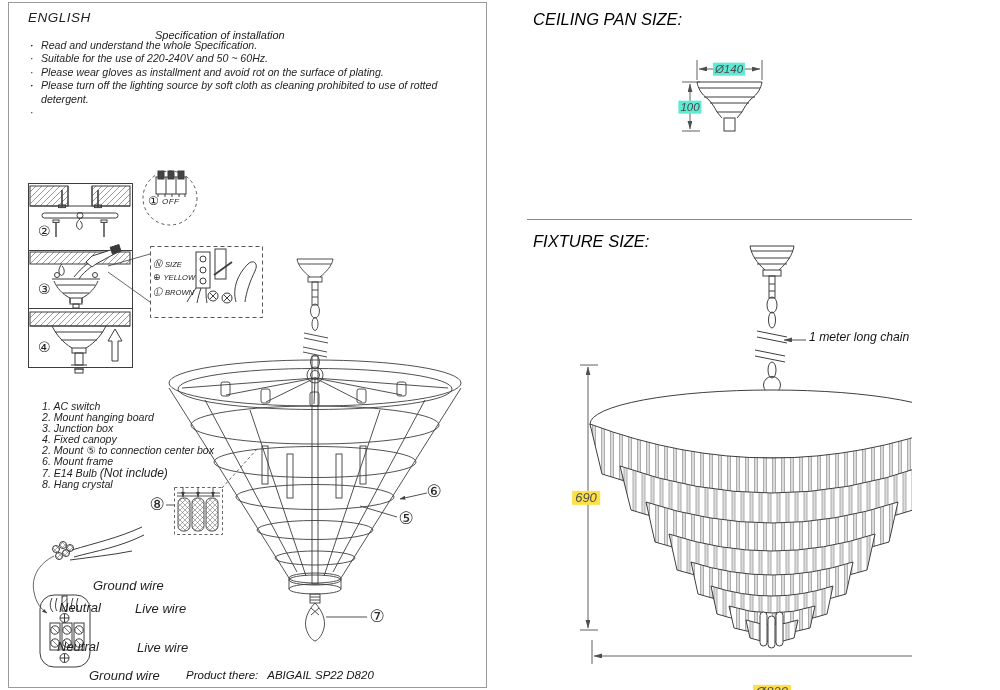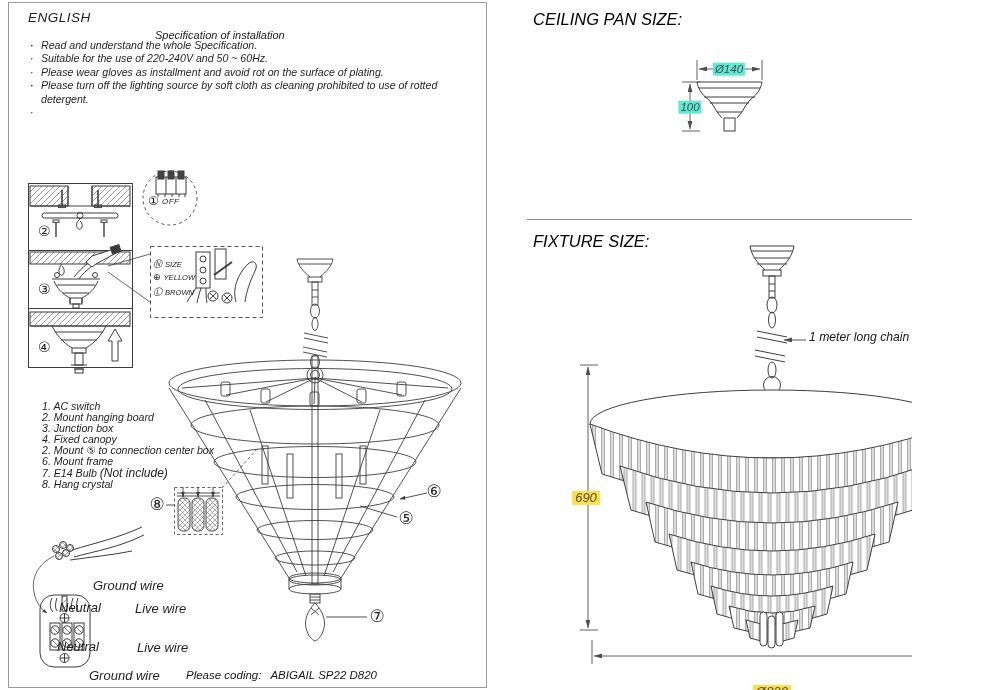--- a/index.html
+++ b/index.html
@@ -341,21 +341,21 @@
 <span class="lbl callout" style="left:377px;top:617px;">⑦</span>
 
 <span class="lbl wirelbl" style="left:50px;top:579px;">Ground wire</span>
 <span class="lbl wirelbl" style="left:16px;top:601px;">Neutral</span>
 <span class="lbl wirelbl" style="left:92px;top:602px;">Live wire</span>
 <span class="lbl wirelbl" style="left:14px;top:640px;">Neutral</span>
 <span class="lbl wirelbl" style="left:94px;top:641px;">Live wire</span>
 <span class="lbl wirelbl" style="left:46px;top:669px;">Ground wire</span>
 
 <div class="pcode">
-  <span>Please coding:</span>
+  <span>Product there:</span>
   <span>ABIGAIL SP22 D820</span>
 </div>
 
 <span class="lbl h2" style="left:533px;top:10px;">CEILING PAN SIZE:</span>
 <span class="lbl dim" style="left:729px;top:69px;">Ø140</span>
 <span class="lbl dim" style="left:690px;top:107px;">100</span>
 
 <span class="lbl h2" style="left:533px;top:232px;">FIXTURE SIZE:</span>
 <span class="lbl chainlbl" style="left:809px;top:331px;">1 meter long chain</span>
 <span class="lbl dimbig" style="left:586px;top:498px;">690</span>

